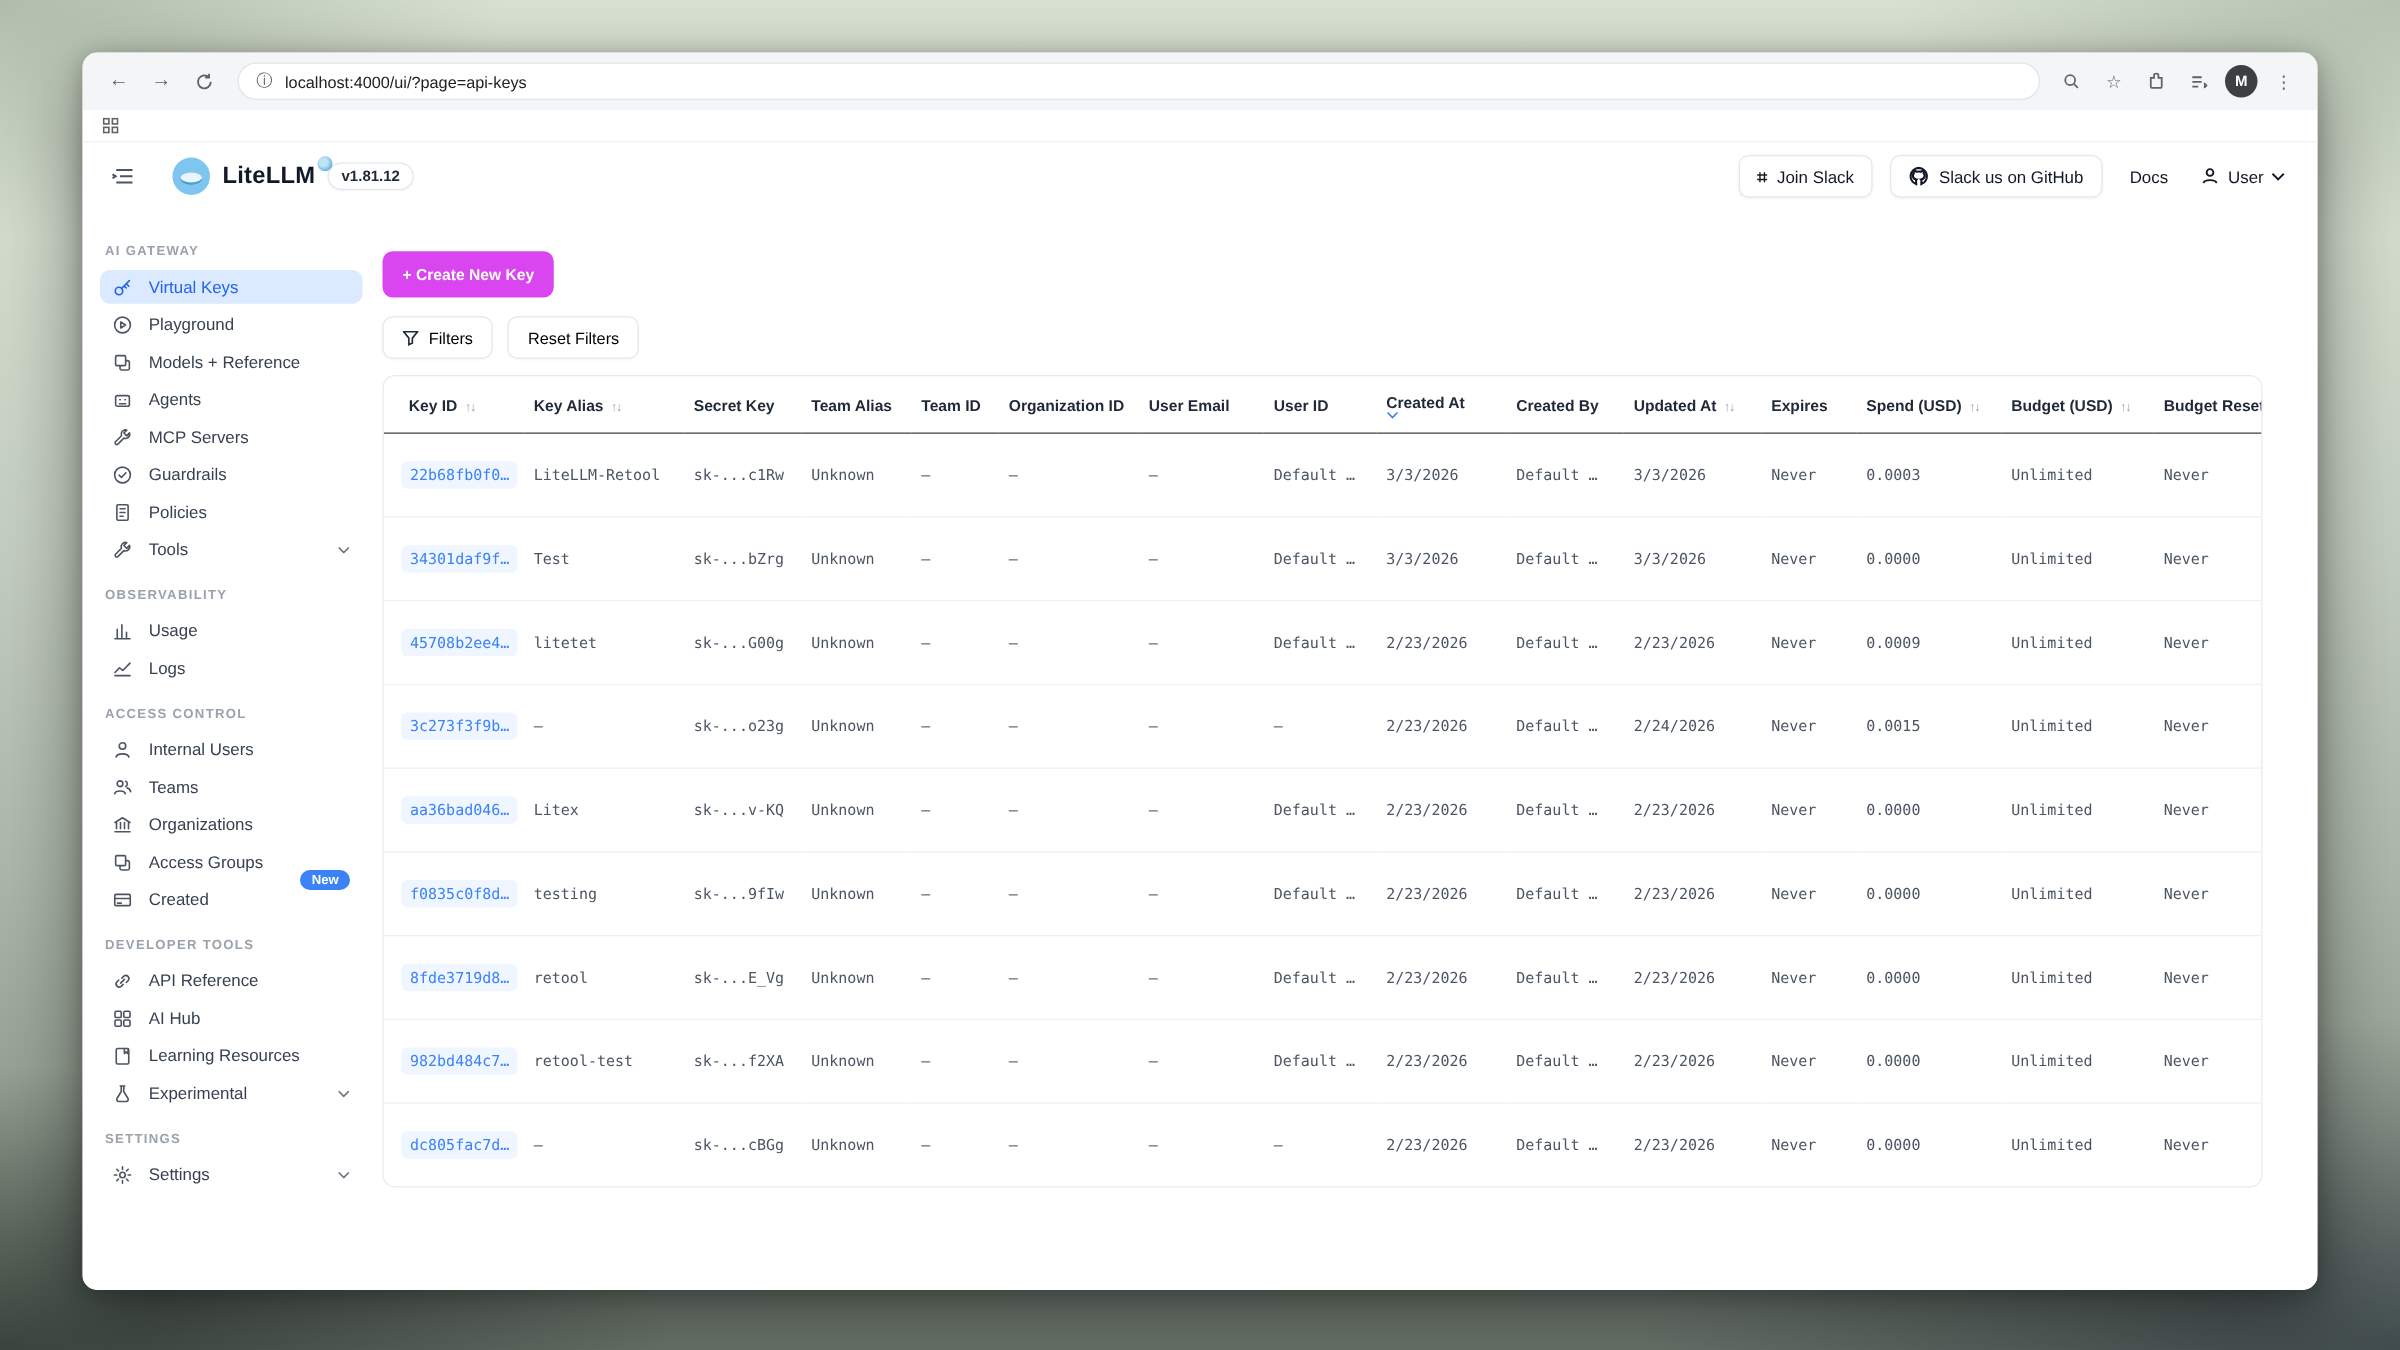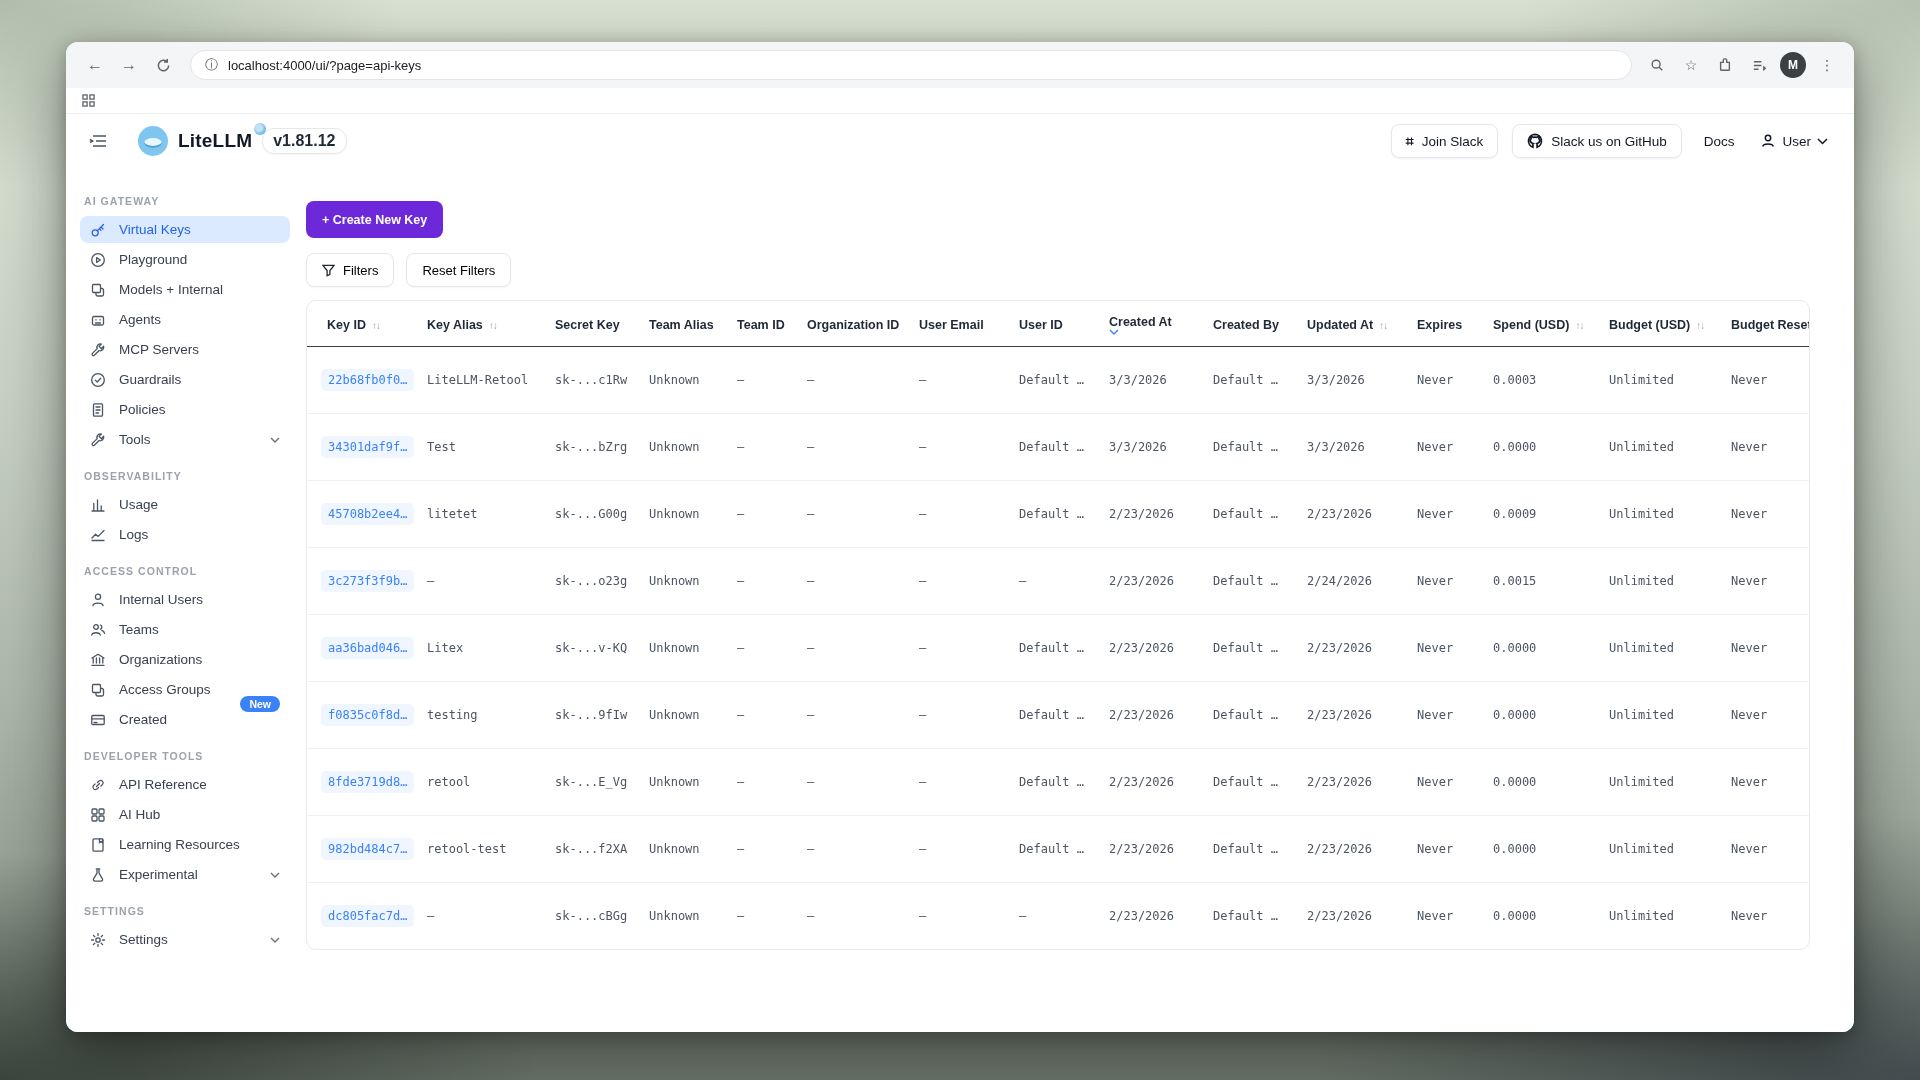--- a/index.html
+++ b/index.html
@@ -41,21 +41,21 @@
   .strip { height:26px; background:#fff; border-bottom:1px solid #eceef0; display:flex; align-items:center; padding:0 16px; flex:none; }
   .grid-ico { color:#5f6368; }
 
   
   .app-header { height:54px; display:flex; align-items:center; padding:0 26px 0 18px; flex:none; background:#fff; }
   .collapse { width:28px; height:28px; display:flex; align-items:center; justify-content:center; color:#4b5563; margin-right:26px; cursor:pointer; }
   .logo-circle { width:30px; height:30px; border-radius:50%; background:#7ec6ef; position:relative; overflow:hidden; flex:none; }
   .logo-circle:after { content:""; position:absolute; left:6px; top:12px; width:18px; height:10px; border-radius:50%;
                        background:#eaf6fd; box-shadow:inset 0 -2px 0 #4d9fce; }
   .brand { font-size:19px; font-weight:bold; color:#111827; margin:0 10px; letter-spacing:.2px; }
-  .ver-badge { background:#fff; border:1px solid #e5e7eb; border-radius:12px; padding:3px 10px; font-size:16px;
+  .ver-badge { background:#fff; border:1px solid #e5e7eb; border-radius:12px; padding:3px 10px; font-size:12px;
                font-weight:bold; color:#1f2937; position:relative; box-shadow:0 1px 2px rgba(0,0,0,.04); }
   .ver-badge:before { content:""; position:absolute; left:-9px; top:-6px; width:12px; height:12px; border-radius:50%;
                       background:radial-gradient(circle at 40% 40%, #bfe3f7 30%, #6db4e0 70%); }
   .header-spacer { flex:1; }
   .hdr-btn { display:flex; align-items:center; gap:8px; background:#fff; border:1px solid #e5e7eb; border-radius:8px;
              height:34px; padding:0 14px; font-size:13.5px; color:#111827; font-weight:500; cursor:pointer;
              box-shadow:0 1px 2px rgba(0,0,0,.05); margin-left:14px; }
   .docs-link { margin-left:22px; font-size:13.5px; color:#111827; cursor:pointer; }
   .user-menu { display:flex; align-items:center; gap:6px; margin-left:26px; font-size:13.5px; color:#111827; cursor:pointer; }
   .slack-ico { color:#111827; font-weight:bold; font-size:14px; }
@@ -69,21 +69,21 @@
                font-size:13.5px; color:#374151; cursor:pointer; margin-bottom:3px; }
   .side-item .ic { width:17px; height:17px; flex:none; color:#4b5563; display:flex; align-items:center; }
   .side-item.active { background:#dbeafe; color:#2563eb; }
   .side-item.active .ic { color:#2563eb; }
   .side-item .lbl { flex:1; white-space:nowrap; }
   .side-item .chev { color:#6b7280; display:flex; }
   .new-badge { background:#3b82f6; color:#fff; font-size:10.5px; font-weight:bold; border-radius:10px; padding:2px 9px;margin-top:28px; }
 
   
   .main { flex:1; padding:33px 44px 0 2px; overflow:hidden; }
-  .create-btn { background:#6d28d9; color:#fff; border:none; border-radius:8px; height:37px; padding:0 16px;
+  .create-btn { background:#d946ef; color:#fff; border:none; border-radius:8px; height:37px; padding:0 16px;
                 font-size:12.5px; font-weight:bold; cursor:pointer; font-family:"Liberation Sans",sans-serif; }
   .filter-row { display:flex; gap:12px; margin-top:15px; }
   .flt-btn { display:flex; align-items:center; gap:8px; background:#fff; border:1px solid #e5e7eb; border-radius:8px;
              height:34px; padding:0 15px; font-size:13px; color:#000000; cursor:pointer; box-shadow:0 1px 2px rgba(0,0,0,.04);
              font-family:"Liberation Sans",sans-serif; }
   .meta-row { display:flex; align-items:center; margin-top:25px; }
   .showing { font-size:13.5px; color:#374151; }
   .pager { margin-left:auto; display:flex; align-items:center; gap:26px; }
   .page-info { font-size:13.5px; color:#1f2937; font-weight:bold; }
   .pg-btn { font-size:13.5px; color:#9ca3af; cursor:default; }
@@ -211,21 +211,21 @@
             </span>
             <span class="lbl">Playground</span>
           </div>
           <div class="side-item">
             <span class="ic">
               <svg width="16" height="16" viewBox="0 0 16 16" fill="none" stroke="currentColor" stroke-width="1.3" stroke-linecap="round" stroke-linejoin="round">
                 <rect x="2.5" y="2.5" width="8" height="8" rx="1"></rect>
                 <path d="M6 11v1.5A1.5 1.5 0 0 0 7.5 14H12a1.5 1.5 0 0 0 1.5-1.5V8A1.5 1.5 0 0 0 12 6.5h-1"></path>
               </svg>
             </span>
-            <span class="lbl">Models + Internal</span>
+            <span class="lbl">Models + Reference</span>
           </div>
           <div class="side-item">
             <span class="ic">
               <svg width="16" height="16" viewBox="0 0 16 16" fill="none" stroke="currentColor" stroke-width="1.3" stroke-linecap="round" stroke-linejoin="round">
                 <rect x="2.5" y="4.5" width="11" height="8.5" rx="1.5"></rect>
                 <path d="M5.5 11h5M5.8 7.8h.4M9.8 7.8h.4"></path>
               </svg>
             </span>
             <span class="lbl">Agents</span>
           </div>

